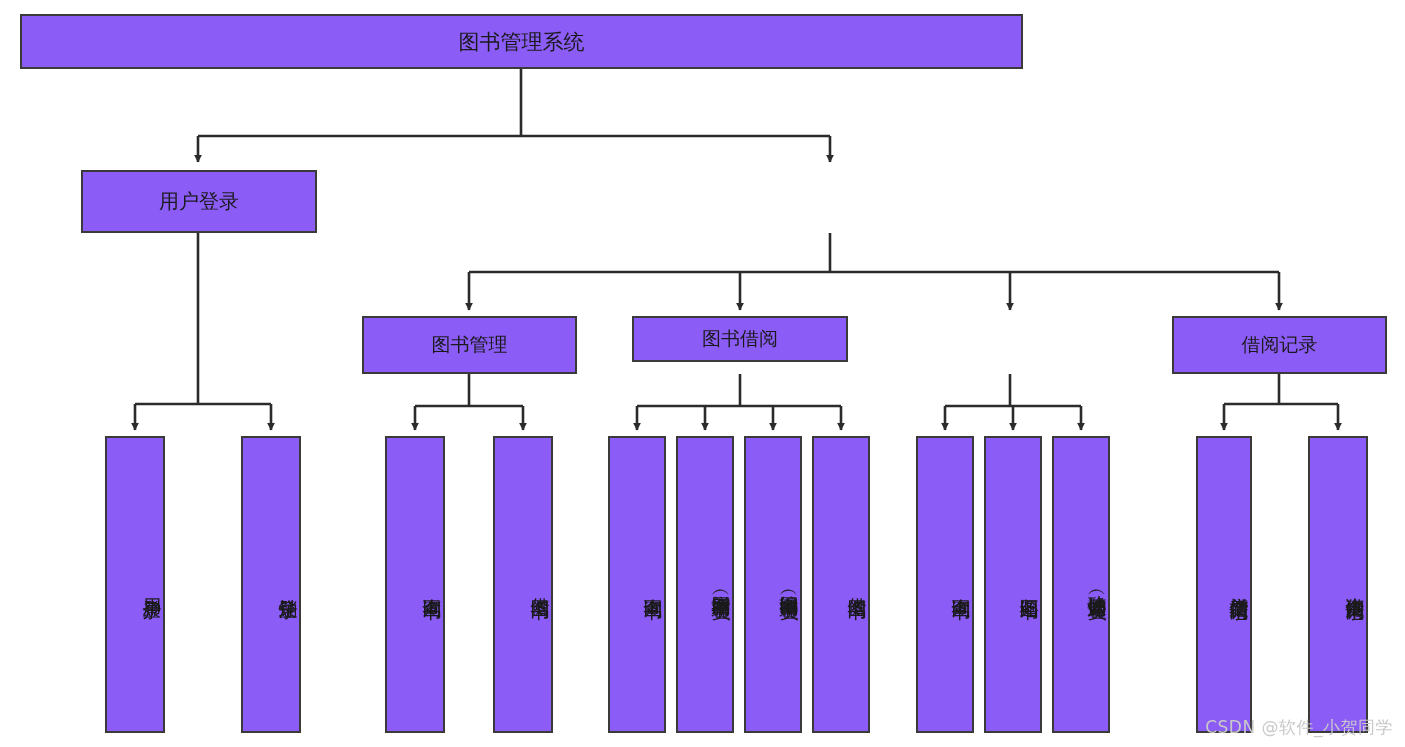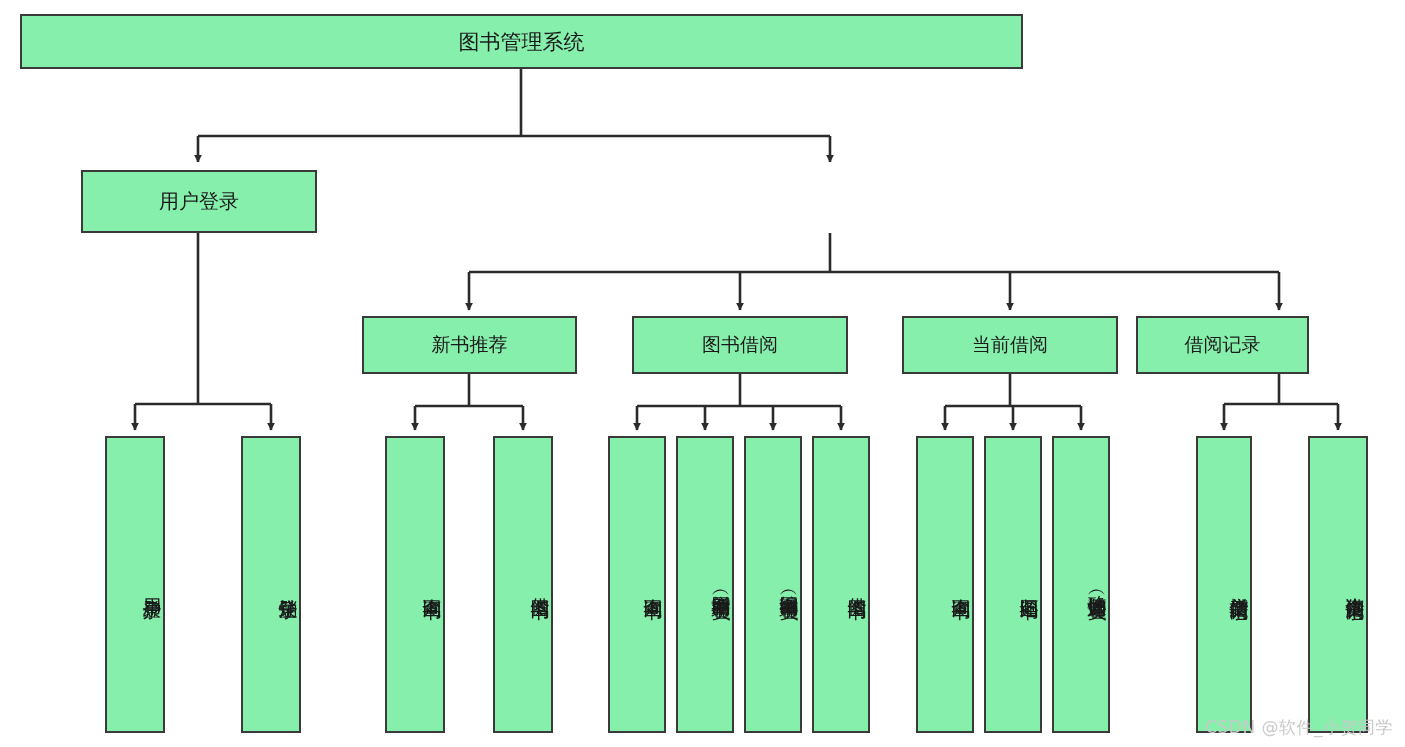--- a/index.html
+++ b/index.html
@@ -23,21 +23,21 @@
     position: absolute;
     left: 0;
     top: 0;
     width: 1405px;
     height: 747px;
     pointer-events: none;
   }
   .node {
     position: absolute;
     box-sizing: border-box;
-    background: #86efac;
+    background: #8b5cf6;
     border: 2px solid #3a3a3a;
     display: flex;
     align-items: center;
     justify-content: center;
     text-align: center;
     color: #1a1a1a;
     z-index: 2;
   }
   .node-root {
     font-size: 21px;
@@ -126,24 +126,23 @@
       <path d="M1224,404 L1338,404"></path>
       <path d="M1224,404 L1224,430" marker-end="url(#arrow)"></path>
       <path d="M1338,404 L1338,430" marker-end="url(#arrow)"></path>
     </g>
   </svg>
 
   <div class="node node-root" style="left:20px; top:14px; width:1003px; height:55px;">图书管理系统</div>
 
   <div class="node node-l2" style="left:81px; top:170px; width:236px; height:63px;">用户登录</div>
 
-  <div class="node node-l3" style="left:362px; top:316px; width:215px; height:58px;">新书推荐</div>
-  <div class="node node-l3" style="left:632px; top:316px; width:216px; height:58px;">图书借阅</div>
-  <div class="node node-l3" style="left:902px; top:316px; width:216px; height:58px;">当前借阅</div>
-  <div class="node node-l3" style="left:1136px; top:316px; width:173px; height:58px;">借阅记录</div>
+  <div class="node node-l3" style="left:362px; top:316px; width:215px; height:58px;">图书管理</div>
+  <div class="node node-l3" style="left:632px; top:316px; width:216px; height:46px;">图书借阅</div>
+  <div class="node node-l3" style="left:1172px; top:316px; width:215px; height:58px;">借阅记录</div>
 
   <div class="node node-leaf" style="left:105px; top:436px; width:60px; height:297px;">用户登录</div>
   <div class="node node-leaf" style="left:241px; top:436px; width:60px; height:297px;">注销登录</div>
 
   <div class="node node-leaf" style="left:385px; top:436px; width:60px; height:297px;">查询图书</div>
   <div class="node node-leaf" style="left:493px; top:436px; width:60px; height:297px;">借阅图书</div>
 
   <div class="node node-leaf" style="left:608px; top:436px; width:58px; height:297px;">查询图书</div>
   <div class="node node-leaf" style="left:676px; top:436px; width:58px; height:297px;">新增图书（管理员）</div>
   <div class="node node-leaf" style="left:744px; top:436px; width:58px; height:297px;">编辑图书（管理员）</div>

